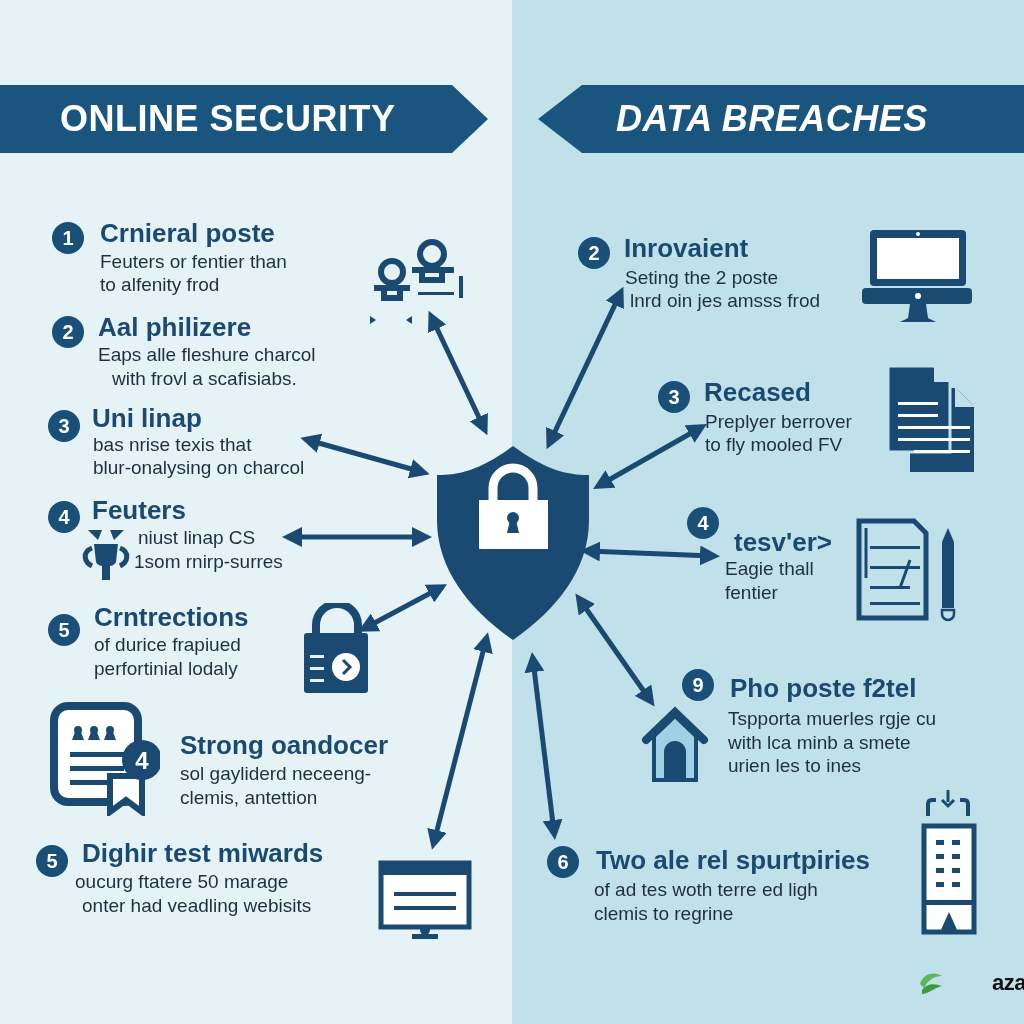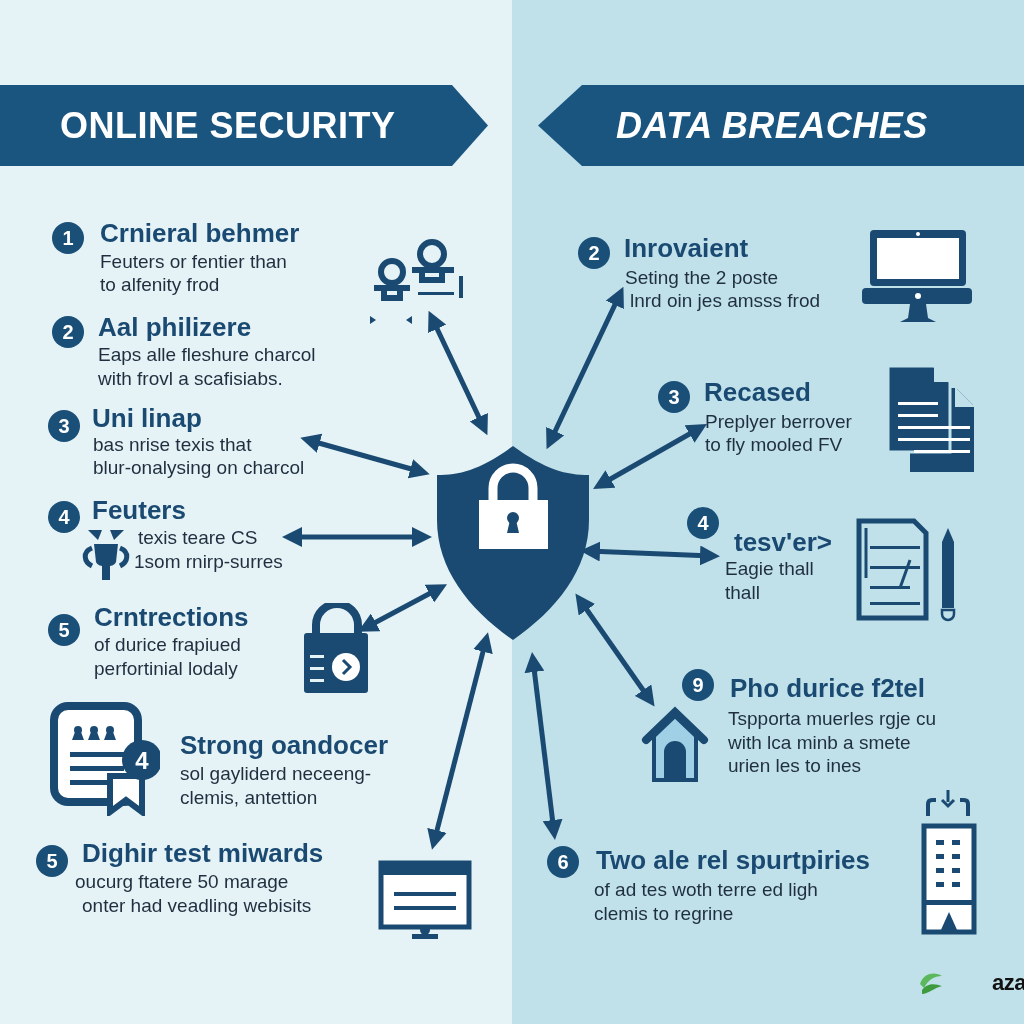--- a/index.html
+++ b/index.html
@@ -1,21 +1,21 @@
 <!DOCTYPE html>
 <html><head>
 <meta charset="utf-8">
 <style>
   * { box-sizing: border-box; margin: 0; padding: 0; }
   html, body { width: 1024px; height: 1024px; overflow: hidden; }
   body { position: relative; font-family: "Liberation Sans", "DejaVu Sans", sans-serif; color: #1b3a57; }
   .bg-left { position: absolute; left: 0; top: 0; width: 512px; height: 1024px; background: #e6f3f6; }
   .bg-right { position: absolute; left: 512px; top: 0; width: 512px; height: 1024px; background: #c1e1ea; }
 
-  .banner { position: absolute; top: 85px; height: 81px; background: #1a5580; color: #fff;
+  .banner { position: absolute; top: 85px; height: 68px; background: #1a5580; color: #fff;
             font-weight: 800; font-size: 36px; display: flex; align-items: center; letter-spacing: 0.5px; }
   .banner-left { left: 0; width: 488px; clip-path: polygon(0 0, 452px 0, 488px 50%, 452px 100%, 0 100%); padding-left: 60px; }
   .banner-right { left: 538px; width: 486px; clip-path: polygon(44px 0, 100% 0, 100% 100%, 44px 100%, 0 50%); padding-left: 78px; font-style: italic; }
 
   .item { position: absolute; }
   .badge { position: absolute; width: 32px; height: 32px; border-radius: 50%; background: #1a4f78; color: #fff;
            font-weight: 800; font-size: 20px; display: flex; align-items: center; justify-content: center; }
   .title { position: absolute; white-space: nowrap; font-weight: 800; font-size: 26px; color: #1a4a72; }
   .desc { position: absolute; white-space: nowrap; font-size: 19px; line-height: 24px; color: #1f2f3f; }
 
@@ -59,40 +59,40 @@
     <path d="M513,446 C480,470 460,475 437,475 L437,520 C437,570 470,610 513,640 C556,610 589,570 589,520 L589,475 C566,475 546,470 513,446 Z" fill="#1a4a72"></path>
     <path d="M493,502 L493,488 A20,20 0 0 1 533,488 L533,502" stroke="#fff" stroke-width="9" fill="none"></path>
     <rect x="479" y="500" width="69" height="49" fill="#fff"></rect>
     <circle cx="513" cy="518" r="6" fill="#1a4a72"></circle>
     <path d="M510,520 L507,533 L519,533 L516,520 Z" fill="#1a4a72"></path>
   </g>
 </svg>
 
 <div class="item">
   <div class="badge" style="left:52px;top:222px">1</div>
-  <div class="title" style="left:100px;top:218px">Crnieral behmer</div>
+  <div class="title" style="left:100px;top:218px">Crnieral poste</div>
   <div class="desc" style="left:100px;top:250px">Feuters or fentier than</div>
   <div class="desc" style="left:100px;top:273px">to alfenity frod</div>
 </div>
 <div class="item">
   <div class="badge" style="left:52px;top:316px">2</div>
   <div class="title" style="left:98px;top:312px">Aal philizere</div>
   <div class="desc" style="left:98px;top:343px">Eaps alle fleshure charcol</div>
-  <div class="desc" style="left:98px;top:367px">with frovl a scafisiabs.</div>
+  <div class="desc" style="left:112px;top:367px">with frovl a scafisiabs.</div>
 </div>
 <div class="item">
   <div class="badge" style="left:48px;top:410px">3</div>
   <div class="title" style="left:92px;top:403px">Uni linap</div>
   <div class="desc" style="left:93px;top:433px">bas nrise texis that</div>
   <div class="desc" style="left:93px;top:456px">blur-onalysing on charcol</div>
 </div>
 <div class="item">
   <div class="badge" style="left:48px;top:501px">4</div>
   <div class="title" style="left:92px;top:495px">Feuters</div>
-  <div class="desc" style="left:138px;top:526px">texis teare CS</div>
+  <div class="desc" style="left:138px;top:526px">niust linap CS</div>
   <div class="desc" style="left:134px;top:550px">1som rnirp-surres</div>
   <svg class="icon" style="left:80px;top:526px" width="52" height="60" viewBox="0 0 52 60">
     <path d="M8,4 L18,14 L22,4 Z M44,4 L34,14 L30,4 Z" fill="#1a4a72"></path>
     <path d="M14,18 L38,18 L36,36 C34,42 18,42 16,36 Z" fill="#1a4a72"></path>
     <path d="M12,22 C2,26 4,36 12,40 M40,22 C50,26 48,36 40,40" stroke="#1a4a72" stroke-width="5" fill="none"></path>
     <rect x="22" y="40" width="8" height="14" fill="#1a4a72"></rect>
   </svg>
 </div>
 <div class="item">
   <div class="badge" style="left:48px;top:614px">5</div>
@@ -188,37 +188,37 @@
     <rect x="14" y="52" width="40" height="3" fill="#fff"></rect>
     <rect x="14" y="64" width="72" height="3" fill="#fff"></rect>
     <rect x="14" y="76" width="72" height="3" fill="#fff"></rect>
     <rect x="30" y="88" width="56" height="3" fill="#fff"></rect>
   </svg>
 </div>
 <div class="item">
   <div class="badge" style="left:687px;top:507px">4</div>
   <div class="title" style="left:734px;top:527px">tesv'er&gt;</div>
   <div class="desc" style="left:725px;top:557px">Eagie thall</div>
-  <div class="desc" style="left:725px;top:581px">thall</div>
+  <div class="desc" style="left:725px;top:581px">fentier</div>
   <svg class="icon" style="left:856px;top:518px" width="112" height="104" viewBox="0 0 112 104">
     <path d="M3,3 L58,3 L70,15 L70,100 L3,100 Z" fill="none" stroke="#1a4a72" stroke-width="5"></path>
     <path d="M10,10 L10,60" stroke="#1a4a72" stroke-width="3"></path>
     <rect x="14" y="28" width="50" height="3" fill="#1a4a72"></rect>
     <rect x="14" y="48" width="50" height="3" fill="#1a4a72"></rect>
     <rect x="14" y="68" width="40" height="3" fill="#1a4a72"></rect>
     <rect x="14" y="84" width="50" height="3" fill="#1a4a72"></rect>
     <path d="M44,70 L54,42" stroke="#1a4a72" stroke-width="3"></path>
     <path d="M92,10 L86,24 L98,24 Z" fill="#1a4a72"></path>
     <rect x="86" y="24" width="12" height="66" fill="#1a4a72"></rect>
     <path d="M86,92 L98,92 L98,96 A6,6 0 0 1 86,96 Z" fill="none" stroke="#1a4a72" stroke-width="2.5"></path>
   </svg>
 </div>
 <div class="item">
   <div class="badge" style="left:682px;top:669px">9</div>
-  <div class="title" style="left:730px;top:673px">Pho durice f2tel</div>
+  <div class="title" style="left:730px;top:673px">Pho poste f2tel</div>
   <div class="desc" style="left:728px;top:707px">Tspporta muerles rgje cu</div>
   <div class="desc" style="left:728px;top:731px">with lca minb a smete</div>
   <div class="desc" style="left:728px;top:754px">urien les to ines</div>
   <svg class="icon" style="left:640px;top:706px" width="70" height="76" viewBox="0 0 70 76">
     <path d="M6,34 L35,6 L64,34" stroke="#1a4a72" stroke-width="8" fill="none" stroke-linecap="round"></path>
     <path d="M14,30 L35,10 L56,30 L56,74 L14,74 Z" fill="#9fd0e6" stroke="#1a4a72" stroke-width="4"></path>
     <path d="M24,74 L24,46 A11,11 0 0 1 46,46 L46,74 Z" fill="#1a4a72"></path>
   </svg>
 </div>
 <div class="item">

